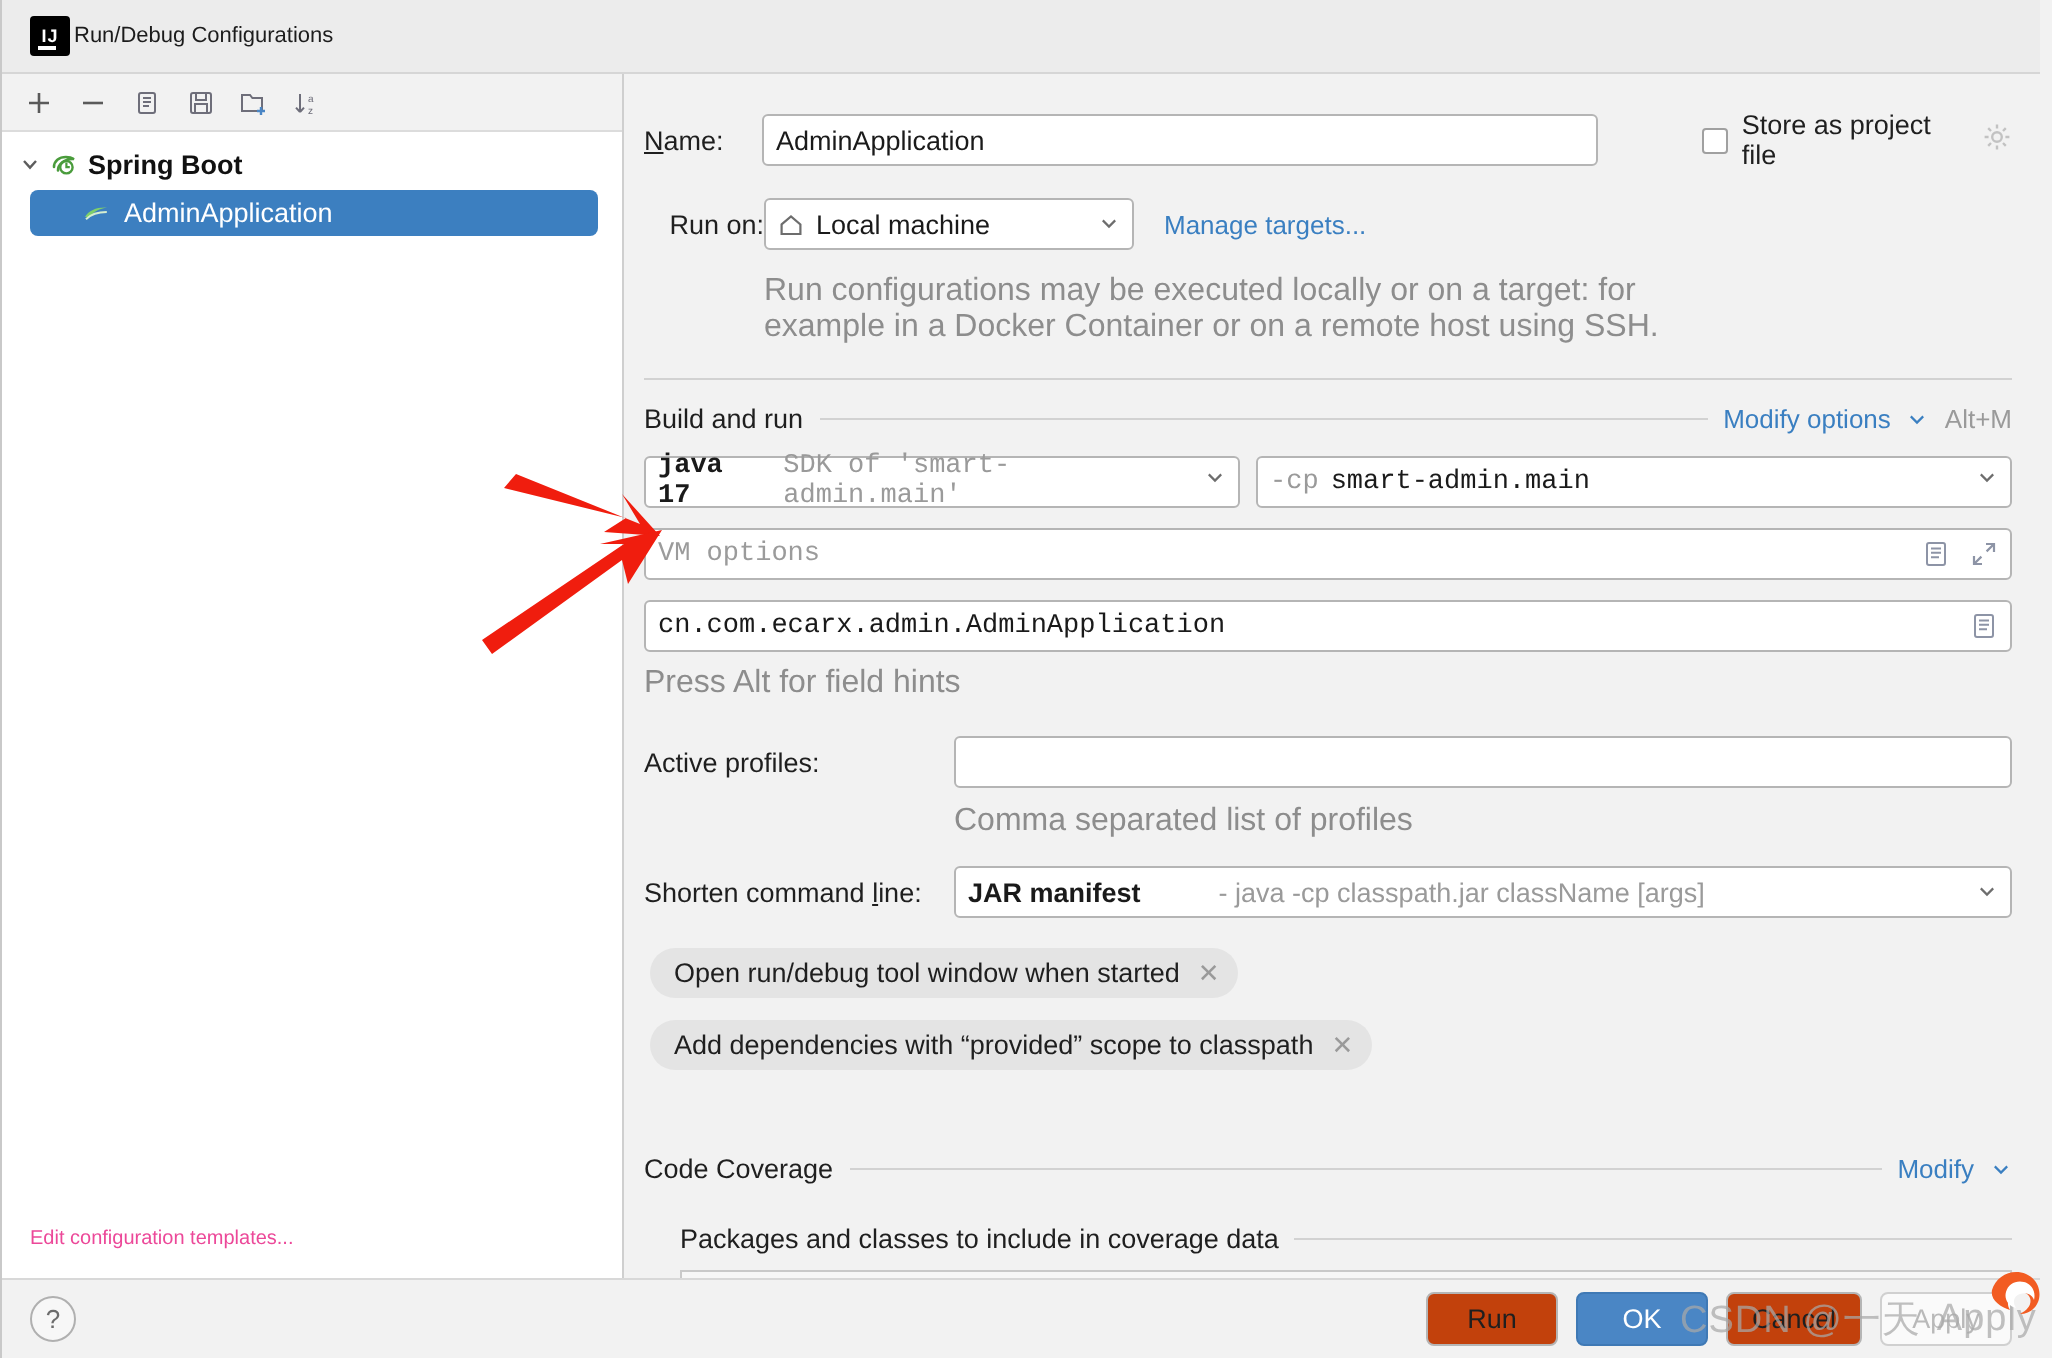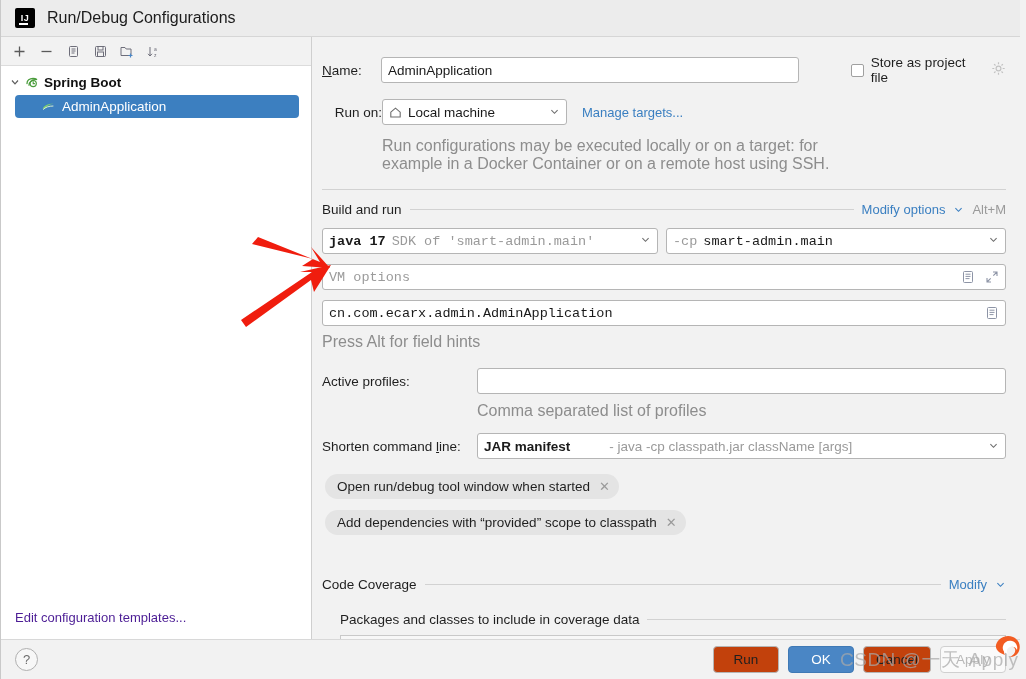--- a/index.html
+++ b/index.html
@@ -55,21 +55,21 @@
   #ij-logo .ij-text {
     color: #fff; font-size: 9px; font-weight: bold;
     letter-spacing: .5px; line-height: 1;
     font-family: "Liberation Sans", sans-serif;
   }
   #ij-logo .ij-bar {
     position: absolute; bottom: 3px; left: 4px; width: 9px; height: 2px;
     background: #fff;
   }
   #dialog-title {
-    margin-left: 12px; font-size: 16px; color: #1c1c1c;
+    margin-left: 2px; font-size: 11px; color: #1c1c1c;
   }
 
   
   #body-split { flex: 1 1 auto; display: flex; min-height: 0; }
 
   
   #left-panel {
     width: 311px; flex: 0 0 311px;
     background: #ffffff;
     border-right: 1px solid #cfcfcf;
@@ -103,21 +103,21 @@
     padding-left: 26px; gap: 6px;
     background: #3c7fc0; border-radius: 4px;
     color: #ffffff; font-size: 13.5px;
   }
   .leaf-icon { width: 15px; height: 13px; flex: 0 0 15px; }
 
   #edit-templates-wrap {
     flex: 0 0 auto; padding: 0 0 14px 14px;
   }
   #edit-templates {
-    color: #4c1d95; font-size: 13px; cursor: default;
+    color: #ec4899; font-size: 10px; cursor: default;
   }
 
   
   #right-panel {
     flex: 1 1 auto; background: #f2f2f2;
     position: relative; overflow: hidden;
     padding: 0 14px 0 10px;
     min-width: 0;
   }
 
@@ -420,21 +420,21 @@
         <span class="link">Modify options</span>
         <span style="display:flex;">
           <svg width="11" height="11" viewBox="0 0 11 11">
               <path d="M2.4 4.2L5.5 7.3 8.6 4.2" stroke="#3a7fc1" stroke-width="1.1" fill="none"></path>
             </svg>
         </span>
         <span class="dim" style="font-size:13px;">Alt+M</span>
       </div>
 
       <div class="row" style="margin-top:11px; gap:8px;">
-        <div class="combo mono" style="width:336px;">
+        <div class="combo mono" style="width:298px;">
           <span style="font-weight:bold;">java 17</span>
           <span class="dim" style="margin-left:6px;">SDK of 'smart-admin.main'</span>
           <span class="chev">
             <svg width="11" height="11" viewBox="0 0 11 11">
                 <path d="M2.4 4.2L5.5 7.3 8.6 4.2" stroke="#6d6d6d" stroke-width="1.1" fill="none"></path>
               </svg>
           </span>
         </div>
         <div class="combo mono" style="flex:1 1 auto;">
           <span class="dim">-cp</span>

